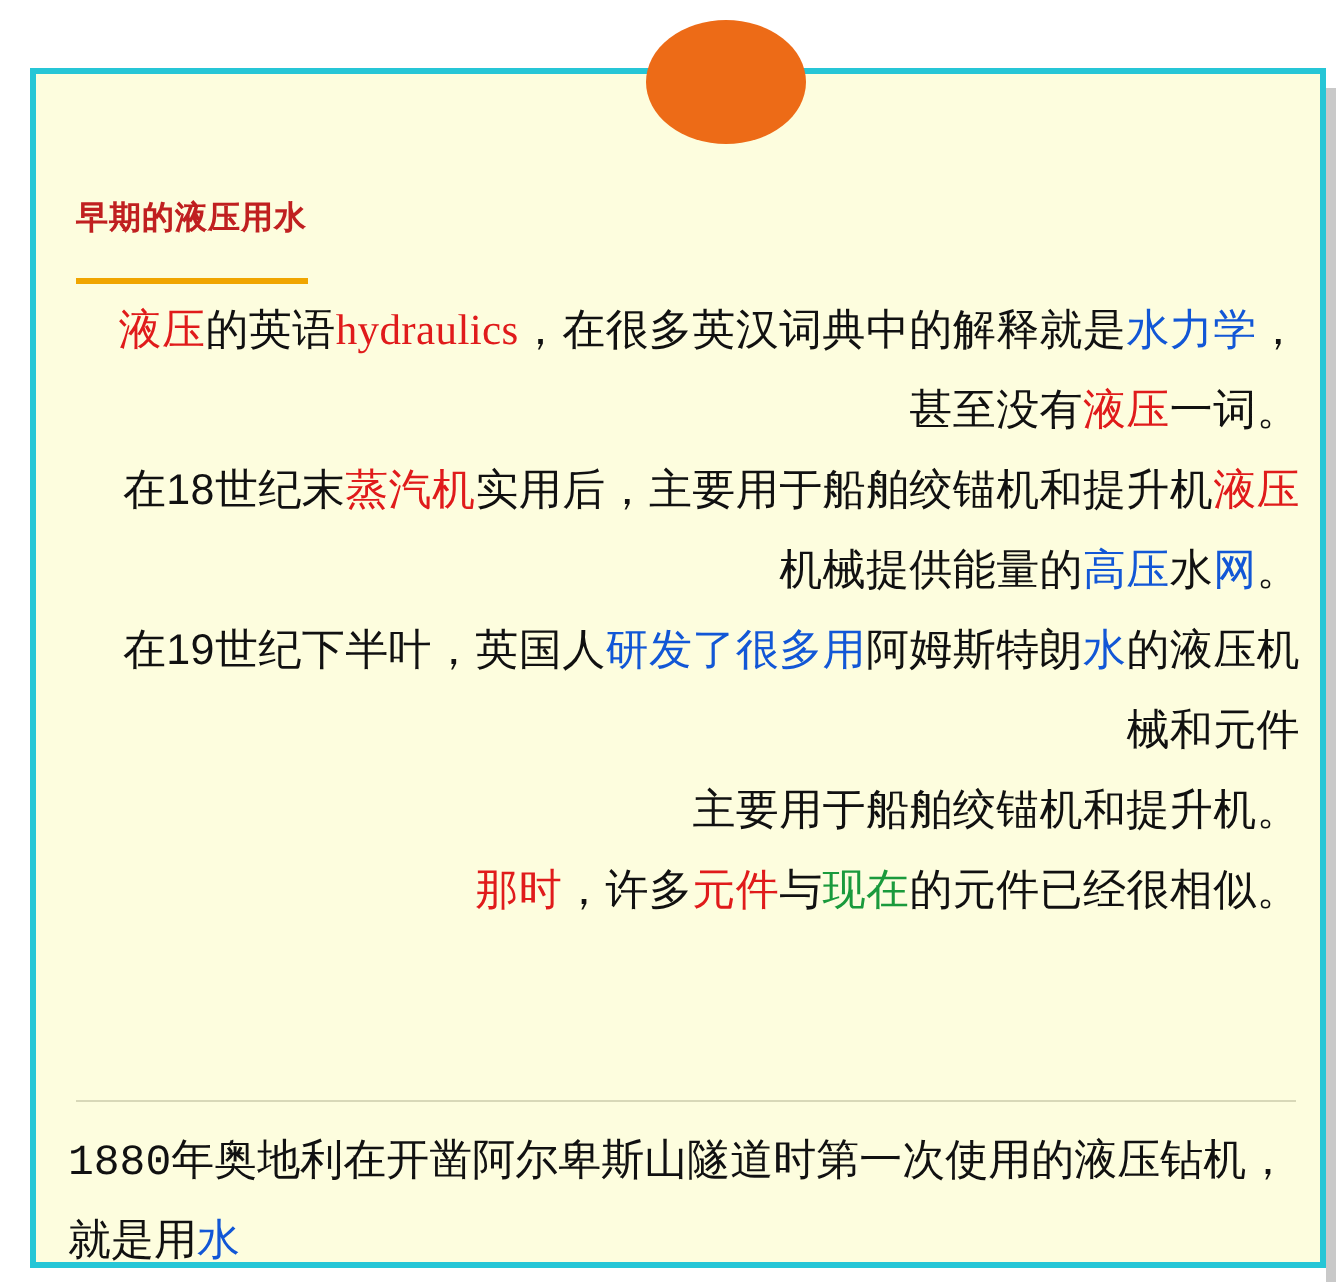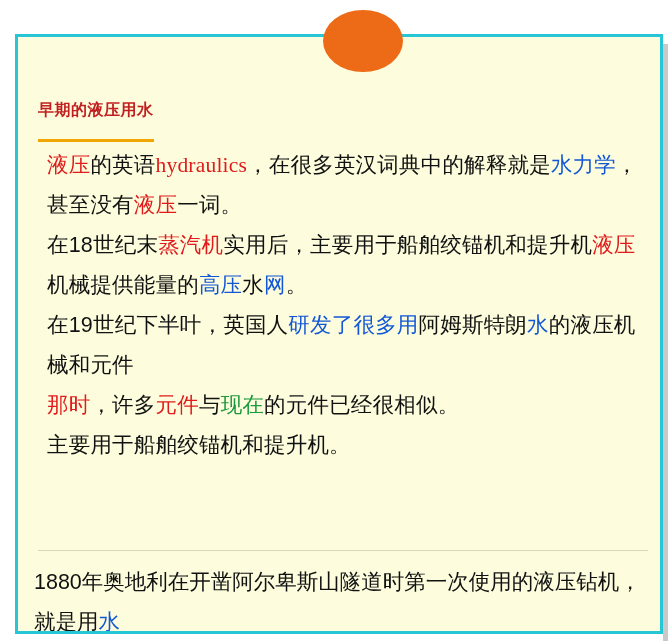--- a/index.html
+++ b/index.html
@@ -82,20 +82,21 @@
     width: 616px;
     font-size: 21.5px;
     line-height: 40px;
     color: #111111;
     letter-spacing: 0.2px;
   }
 
   .body-text p {
     margin: 0;
     text-indent: 0;
+    text-align: right;
   }
   .body-text p.indent {
     padding-left: 13px;
   }
 
   
   .red { color: #E01B1B; }
   .blue { color: #1257D6; }
   .green { color: #1A9A3C; }
   .lat { font-family: "Liberation Serif", serif; }
@@ -126,24 +127,24 @@
 <div class="slide">
 
   <div class="panel-shadow"></div>
 
   <div class="panel">
     <div class="heading">早期的液压用水</div>
     <div class="body-text">
         <p class="indent"><span class="red">液压</span><span>的英语</span><span class="red lat">hydraulics</span><span>，在很多英汉词典中的解释就是</span><span class="blue">水力学</span><span>，甚至没有</span><span class="red">液压</span><span>一词。</span></p>
         <p class="indent"><span>在18世纪末</span><span class="red">蒸汽机</span><span>实用后，主要用于船舶绞锚机和提升机</span><span class="red">液压</span><span>机械提供能量的</span><span class="blue">高压</span><span>水</span><span class="blue">网</span><span>。</span></p>
         <p class="indent"><span>在19世纪下半叶，英国人</span><span class="blue">研发了很多用</span><span>阿姆斯特朗</span><span class="blue">水</span><span>的液压机械和元件</span></p>
+        <p class="indent"><span>主要用于船舶绞锚机和提升机。</span></p>
         <p class="indent"><span class="red">那时</span><span>，许多</span><span class="red">元件</span><span>与</span><span class="green">现在</span><span>的元件已经很相似。</span></p>
-        <p class="indent"><span>主要用于船舶绞锚机和提升机。</span></p>
       </div>
     <div class="divider"></div>
     <div class="footer-text">
-        <p style="margin: 0px;"><span>1880年奥地利在开凿阿尔卑斯山隧道时第一次使用的液压钻机，就是用</span><span class="blue">水</span></p>
+        <p style="margin: 0px; font-family: Liberation Mono, monospace;"><span>1880年奥地利在开凿阿尔卑斯山隧道时第一次使用的液压钻机，就是用</span><span class="blue">水</span></p>
       </div>
   </div>
 
   <div class="orange-dot"></div>
 
 </div>
 
 </body></html>

